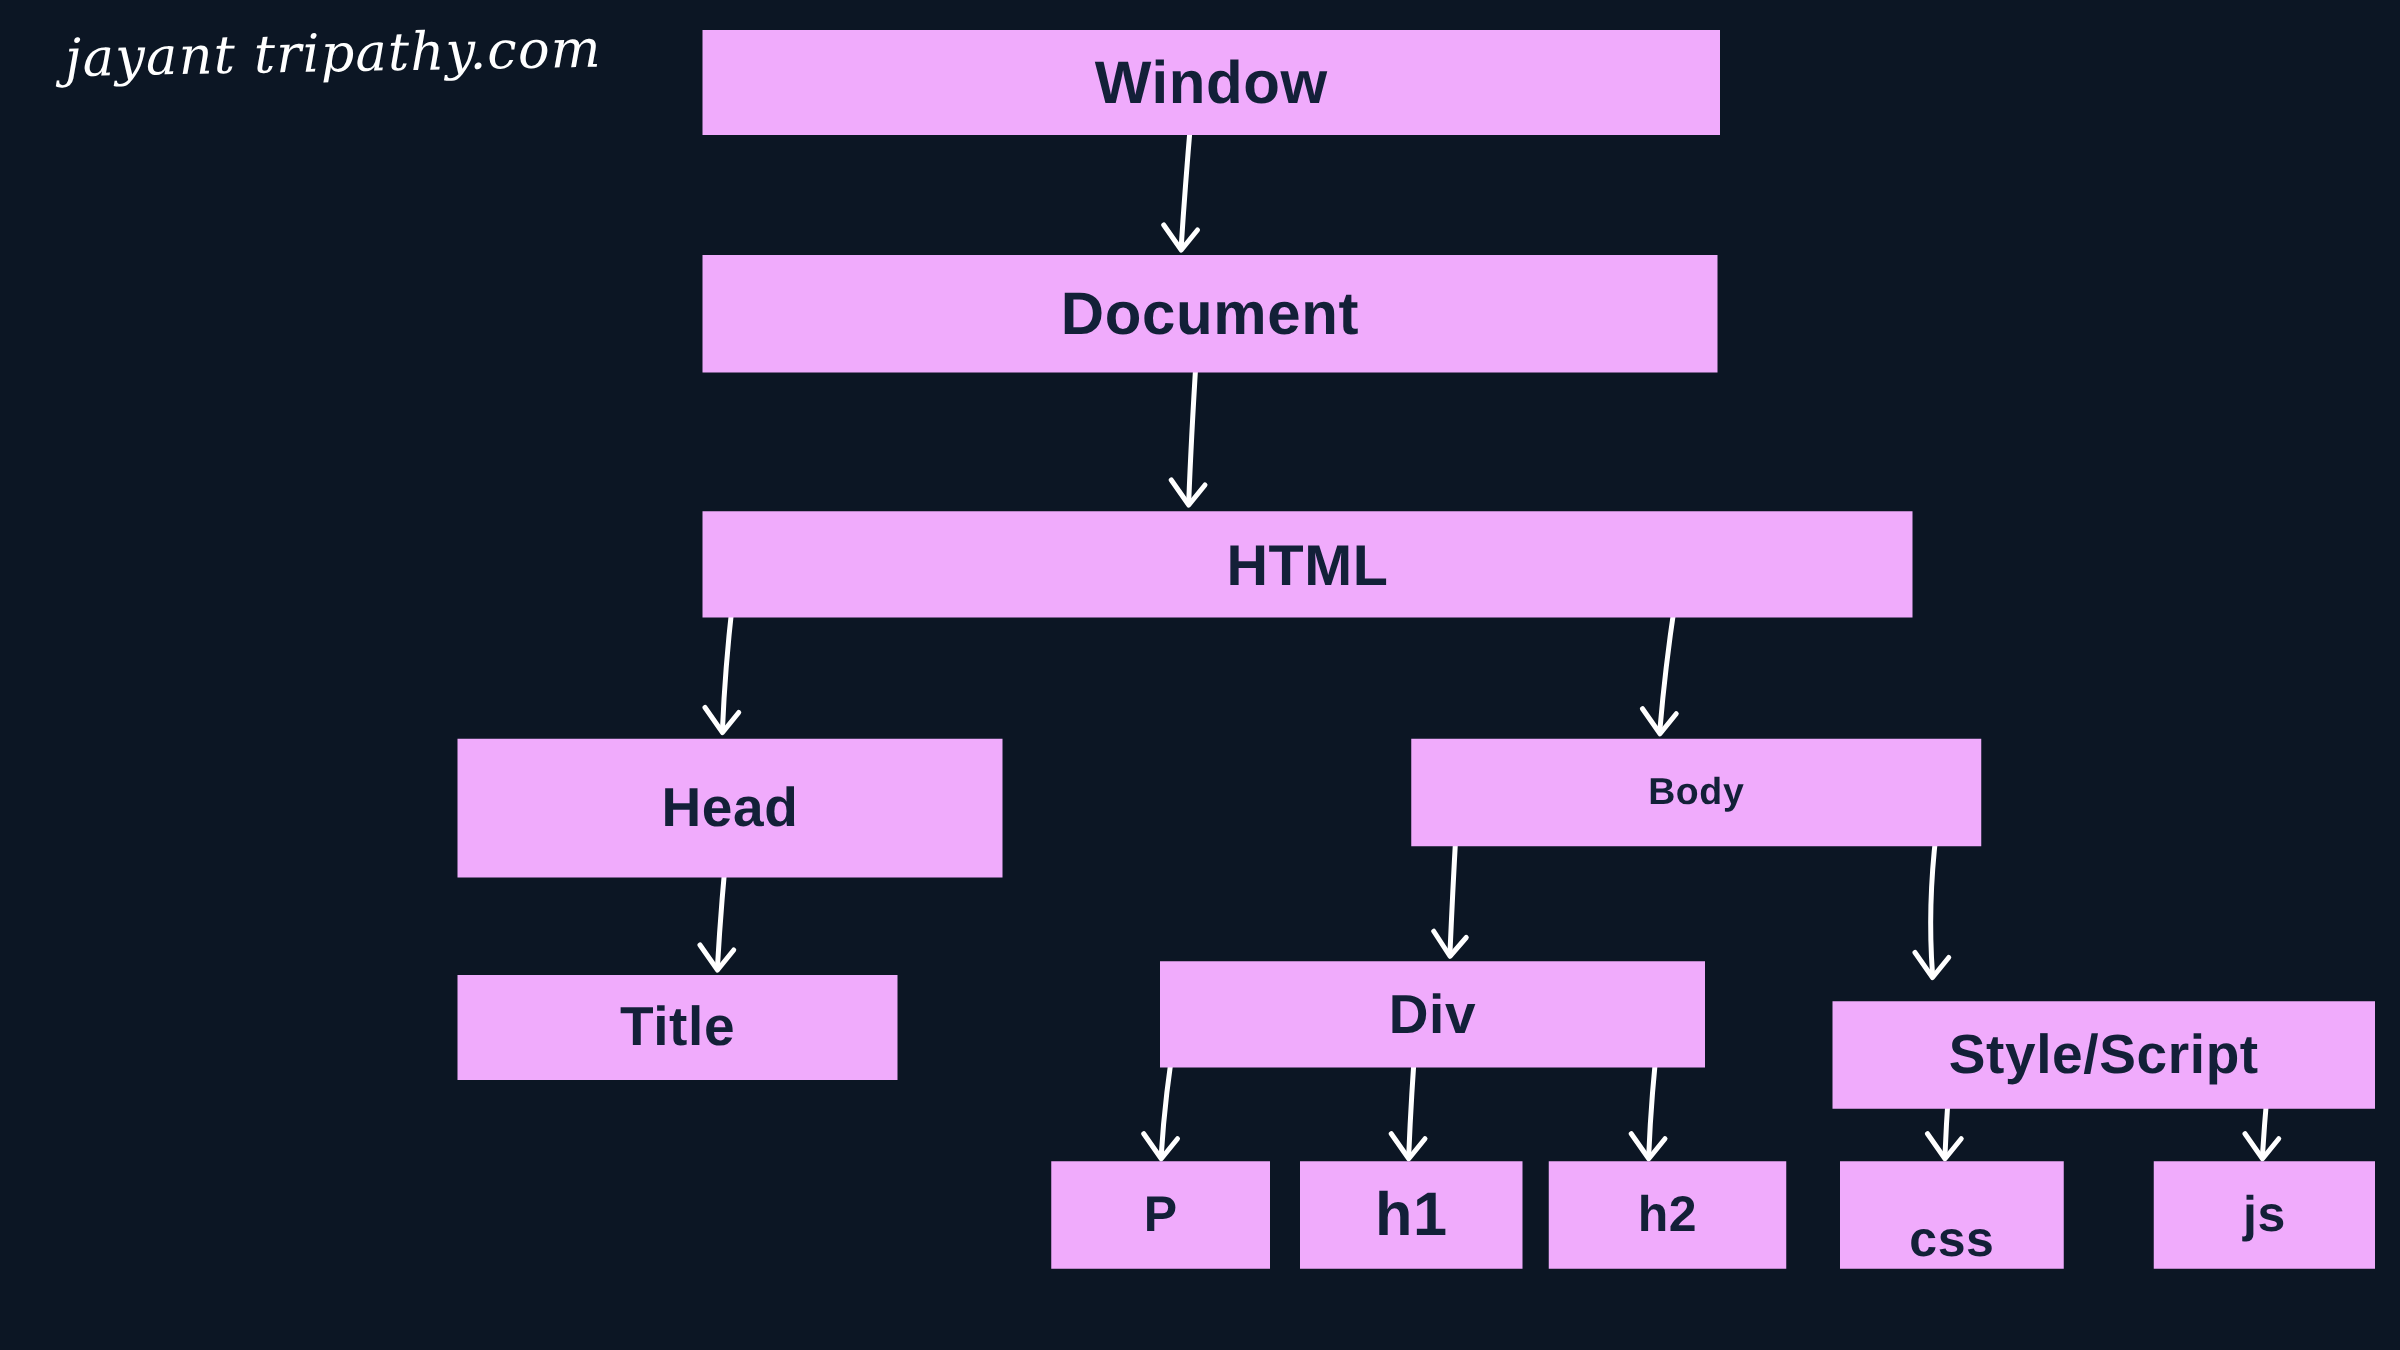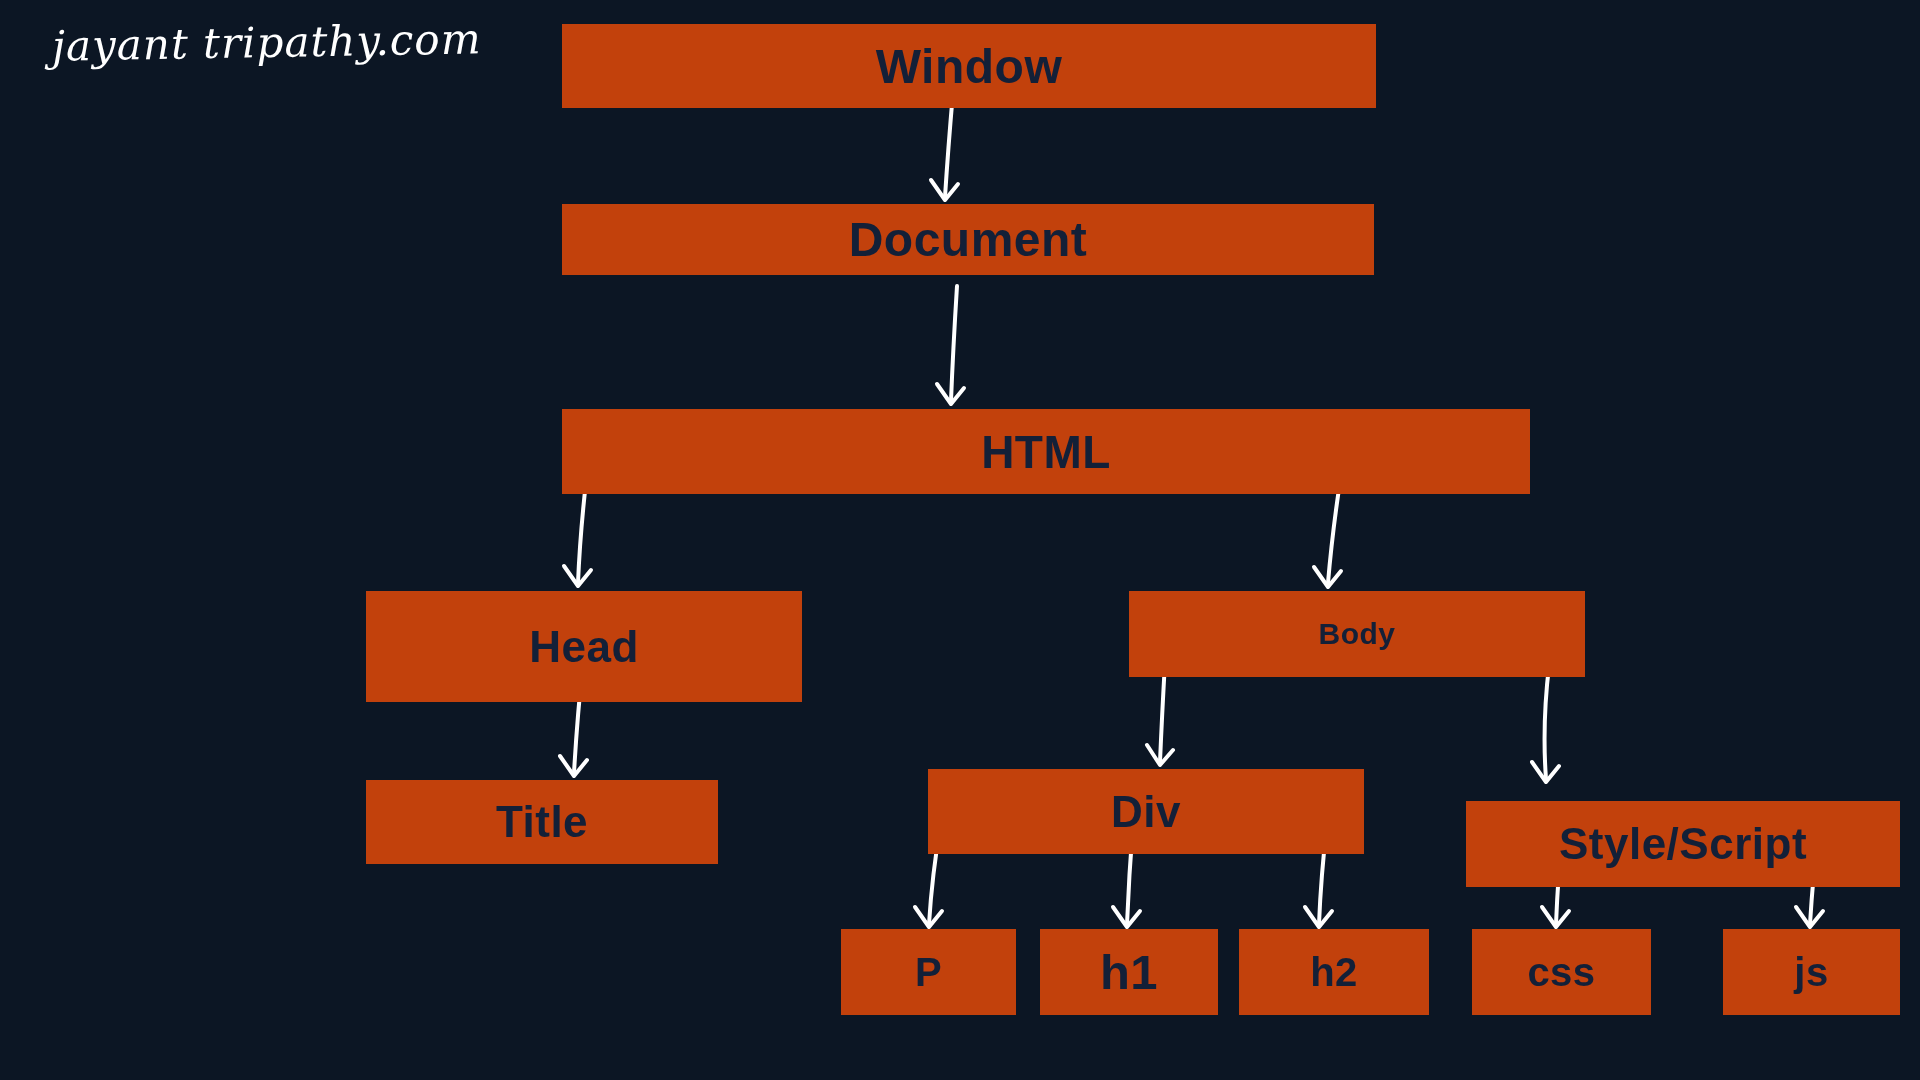--- a/index.html
+++ b/index.html
@@ -26,40 +26,40 @@
   }
   .arrow-layer path{
     stroke:#ffffff;
     stroke-width:4;
     fill:none;
     stroke-linecap:round;
     stroke-linejoin:round;
   }
   .node{
     position:absolute;
-    background:#c2410c;
+    background:#f0abfc;
     color:#132038;
     display:flex;
     align-items:center;
     justify-content:center;
     font-weight:bold;
     letter-spacing:0.5px;
   }
   .n-window      {left:562px; top:24px;  width:814px; height:84px; font-size:48px;}
-  .n-document    {left:562px; top:204px; width:812px; height:71px; font-size:48px;}
+  .n-document    {left:562px; top:204px; width:812px; height:94px; font-size:48px;}
   .n-html        {left:562px; top:409px; width:968px; height:85px; font-size:46px;}
   .n-head        {left:366px; top:591px; width:436px; height:111px; font-size:44px;}
   .n-body        {left:1129px;top:591px; width:456px; height:86px; font-size:30px;}
   .n-title       {left:366px; top:780px; width:352px; height:84px; font-size:44px;}
   .n-div         {left:928px; top:769px; width:436px; height:85px; font-size:44px;}
   .n-style-script{left:1466px;top:772px; width:434px; height:86px; font-size:44px;margin-top:29px;}
   .n-p           {left:841px; top:929px; width:175px; height:86px; font-size:40px;}
   .n-h1          {left:1040px;top:929px; width:178px; height:86px; font-size:49px;}
   .n-h2          {left:1239px;top:929px; width:190px; height:86px; font-size:40px;}
-  .n-css         {left:1472px;top:929px; width:179px; height:86px; font-size:40px;}
+  .n-css         {left:1472px;top:929px; width:179px; height:86px; font-size:40px;align-items:flex-end;}
   .n-js          {left:1723px;top:929px; width:177px; height:86px; font-size:40px;}
 </style>
 </head>
 <body>
 
 <div class="watermark">jayant tripathy.com</div>
 
 <svg class="arrow-layer" viewBox="0 0 1920 1080" xmlns="http://www.w3.org/2000/svg">
   <g>
     <path d="M 953 92 Q 948 150 945 197"></path>

